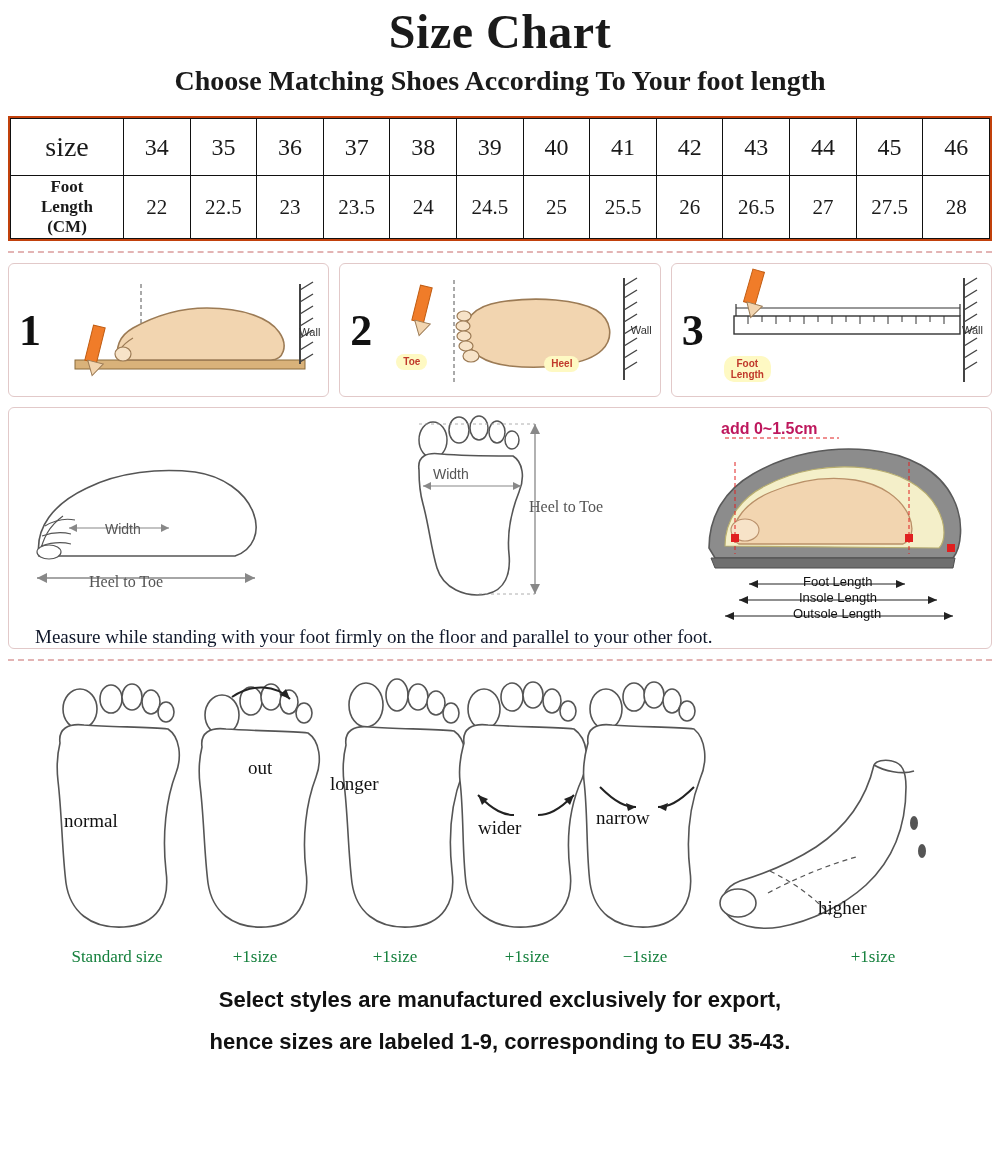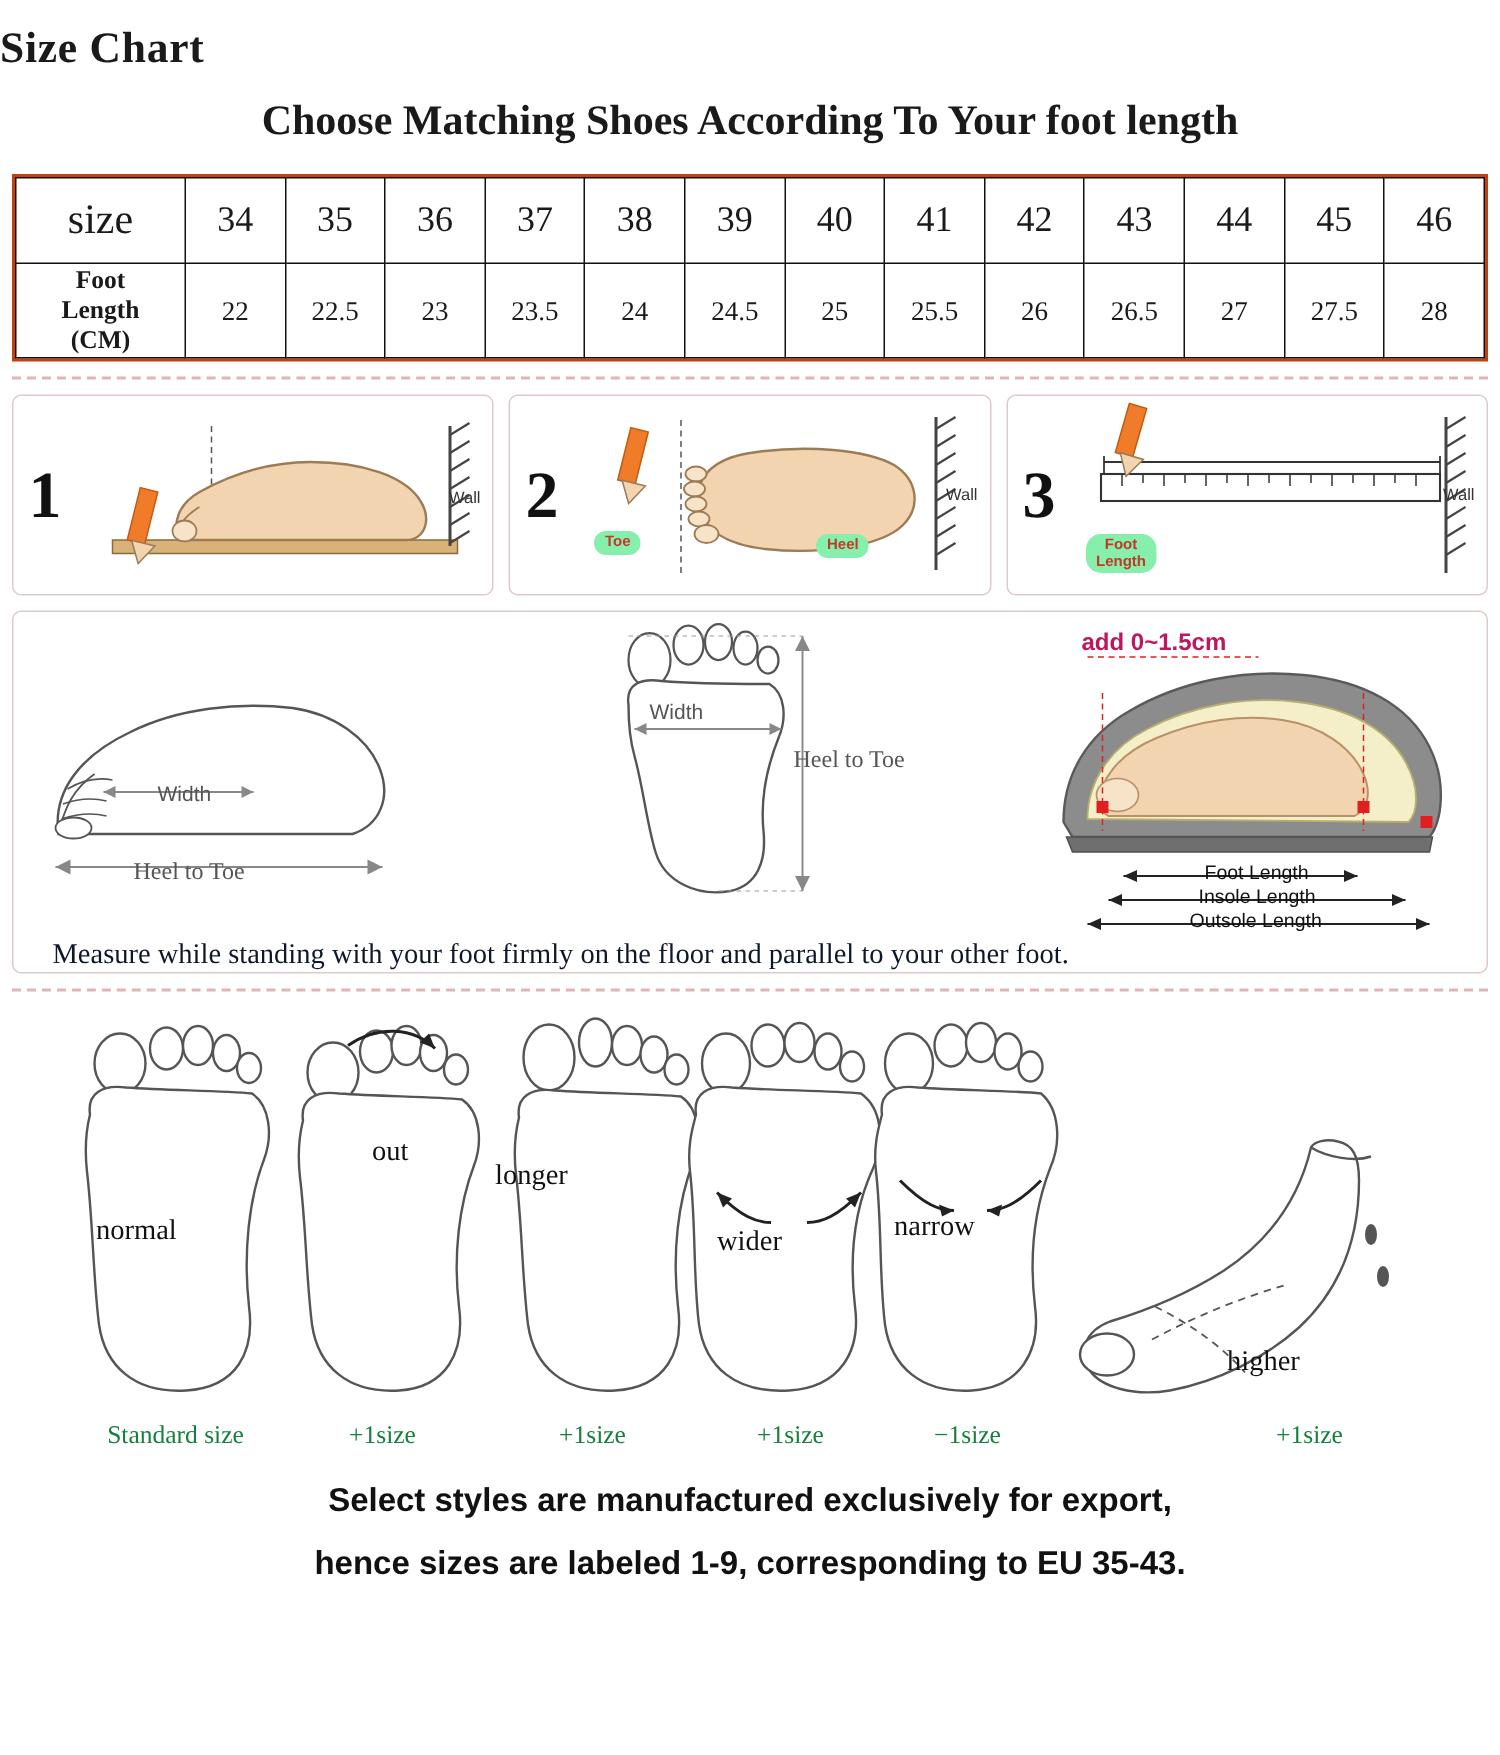--- a/index.html
+++ b/index.html
@@ -15,24 +15,24 @@
     position: relative;
     overflow: hidden;
   }
   .page {
     width: 1000px;
     height: 1170px;
     position: relative;
   }
   
   .title {
-    text-align: left;
-    font-family: "Liberation Serif", serif;
-    font-weight: bold;
-    font-size: 29px;
+    text-align: center;
+    font-family: "Liberation Serif", serif;
+    font-weight: bold;
+    font-size: 48px;
     letter-spacing: 0.5px;
     margin: 8px 0 0 0;
     line-height: 48px;
   }
   .subtitle {
     text-align: center;
     font-family: "Liberation Serif", serif;
     font-weight: bold;
     font-size: 28px;
     margin: 12px 0 0 0;
@@ -46,21 +46,21 @@
   table.size-table {
     border-collapse: collapse;
     width: 100%;
     table-layout: fixed;
   }
   table.size-table td {
     border: 1.5px solid #111;
     text-align: center;
     vertical-align: middle;
     font-family: "Liberation Serif", serif;
-    font-size: 18px;
+    font-size: 21px;
     height: 44px;
   }
   table.size-table tr.row-size td {
     font-size: 24px;
     height: 54px;
   }
   td.head-cell {
     width: 110px;
     font-weight: bold;
   }
@@ -111,21 +111,21 @@
     right: 0;
     bottom: 0;
   }
   .step-label {
     position: absolute;
     font-size: 11px;
     color: #333;
   }
   .pill {
     position: absolute;
-    background: #86efac;
+    background: #fef9c3;
     border-radius: 10px;
     color: #c0392b;
     font-size: 10px;
     font-weight: bold;
     padding: 2px 7px;
     line-height: 12px;
   }
   
   .measure-panel {
     margin: 10px 8px 0 8px;

